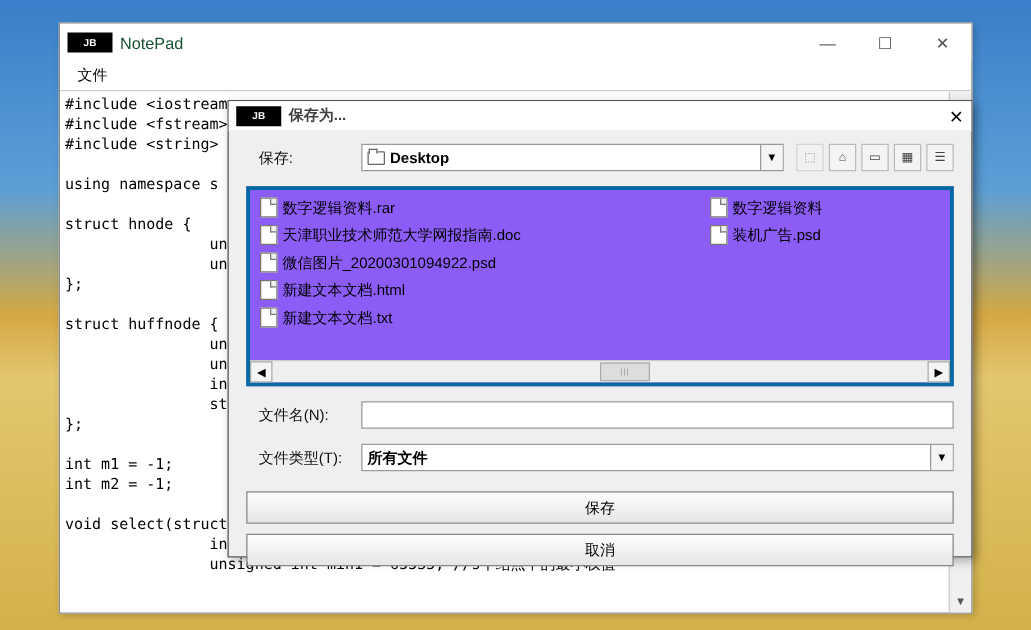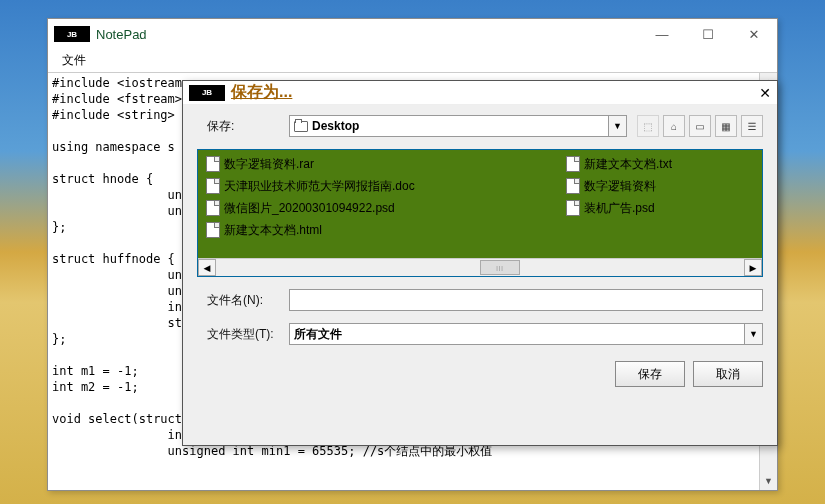--- a/index.html
+++ b/index.html
@@ -14,48 +14,48 @@
 .menubar { height: 24px; padding-left: 6px; border-bottom: 1px solid #ccc; display: flex; align-items: center; font-size: 12px; }
 .menubar-item { padding: 2px 8px; }
 .editor-wrap { height: calc(100% - 54px); position: relative; overflow: hidden; }
 .editor { font-family: monospace; font-size: 12px; line-height: 16px; padding: 2px 4px; white-space: pre; height: 100%; }
 .vscroll { position: absolute; right: 0; top: 0; bottom: 0; width: 18px; background: #f0f0f0; border-left: 1px solid #ccc; }
 .vscroll-thumb { position: absolute; left: 1px; right: 1px; top: 1px; height: 80px; background: #ccc; border: 1px solid #aaa; }
 .vscroll-arrow { position: absolute; left: 0; right: 0; height: 18px; display: flex; align-items: center; justify-content: center; font-size: 9px; color: #555; }
 
 .dialog { position: absolute; left: 182px; top: 80px; width: 596px; height: 366px; background: #efefef; border: 1px solid #555; box-shadow: 3px 3px 8px rgba(0,0,0,0.3); display: flex; flex-direction: column; }
 .dlg-titlebar { height: 24px; background: #fff; display: flex; align-items: center; padding-left: 6px; border-bottom: 1px solid #eee; }
-.dlg-title { font-size: 16px; font-weight: bold; flex: 1; color: #a16207; text-decoration: underline; }
+.dlg-title { font-size: 12px; font-weight: bold; flex: 1; color: #404040; }
 .dlg-close { width: 24px; height: 24px; display: flex; align-items: center; justify-content: center; font-size: 14px; }
 .dlg-body { flex: 1; padding: 10px 14px; display: flex; flex-direction: column; gap: 12px; }
 
 .row { display: flex; align-items: center; gap: 10px; }
 .row-label { width: 72px; font-size: 12px; color: #111; margin-left: 10px; }
 .combo { display: flex; align-items: center; border: 1px solid #999; background: #fff; height: 22px; font-size: 12px; padding-left: 4px; }
 .combo-text { flex: 1; display: flex; align-items: center; gap: 4px; font-weight: bold; }
 .combo-arrow { width: 18px; height: 100%; border-left: 1px solid #999; display: flex; align-items: center; justify-content: center; background: #f4f4f4; font-size: 9px; }
 .folder-ico { width: 14px; height: 11px; background: #fff; border: 1px solid #666; border-radius: 1px; position: relative; display: inline-block; }
 .folder-ico::before { content: ""; position: absolute; top: -3px; left: 0; width: 5px; height: 3px; background: #fff; border: 1px solid #666; border-bottom: none; }
 
 .toolbar { display: flex; gap: 4px; }
 .tb-btn { width: 22px; height: 22px; border: 1px solid #bbb; background: #f4f4f4; display: flex; align-items: center; justify-content: center; font-size: 10px; color: #444; }
 .tb-btn.disabled { opacity: 0.5; }
 
-.filelist { border: 1px solid #0369a1; background: #4d7c0f; height: 128px; position: relative; overflow: hidden; }
+.filelist { border: 3px solid #0369a1; background: #8b5cf6; height: 160px; position: relative; overflow: hidden; }
 .filelist-inner { position: absolute; left: 0; top: 0; bottom: 18px; width: 760px; display: flex; flex-direction: column; flex-wrap: wrap; align-content: flex-start; padding: 4px 8px; gap: 2px 40px; }
 .file-item { display: flex; align-items: center; gap: 4px; font-size: 12px; height: 20px; width: 320px; }
 .file-ico { width: 14px; height: 16px; border: 1px solid #777; background: #fff; position: relative; flex-shrink: 0; }
 .file-ico::after { content: ""; position: absolute; top: 0; right: 0; width: 4px; height: 4px; border-left: 1px solid #777; border-bottom: 1px solid #777; background: #efefef; }
 .hscroll { position: absolute; bottom: 0; left: 0; right: 0; height: 18px; background: #efefef; border-top: 1px solid #ccc; display: flex; align-items: center; }
 .hscroll-arrow { width: 18px; height: 100%; border: 1px solid #aaa; background: #f4f4f4; display: flex; align-items: center; justify-content: center; font-size: 9px; }
 .hscroll-track { flex: 1; position: relative; height: 100%; }
 .hscroll-thumb { position: absolute; top: 1px; bottom: 1px; left: 50%; width: 40px; background: #ddd; border: 1px solid #aaa; display: flex; align-items: center; justify-content: center; font-size: 6px; letter-spacing: 1px; color: #888; }
 
 .textbox { border: 1px solid #999; background: #fff; height: 22px; font-size: 12px; padding: 0 4px; flex: 1; }
-.dlg-buttons { display: flex; justify-content: flex-end; gap: 8px; margin-top: 4px; }
+.dlg-buttons { display: flex; justify-content: flex-end; gap: 8px; margin-top: 4px; flex-direction: column; }
 .btn { min-width: 70px; height: 26px; border: 1px solid #888; background: linear-gradient(#fdfdfd, #e6e6e6); font-size: 12px; display: flex; align-items: center; justify-content: center; }
 </style>
 </head>
 <body>
 
 <div class="desktop">
 
   <div class="main-window">
     <div class="titlebar">
       <div class="jb-icon">JB</div>

